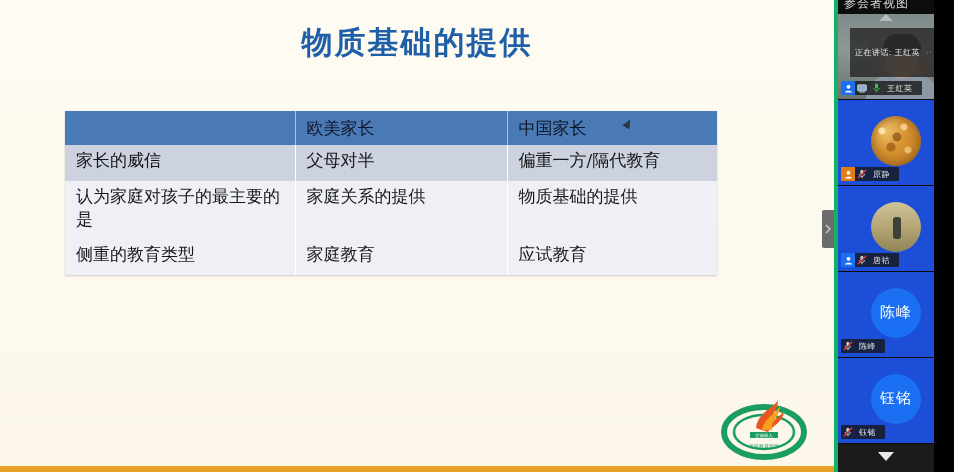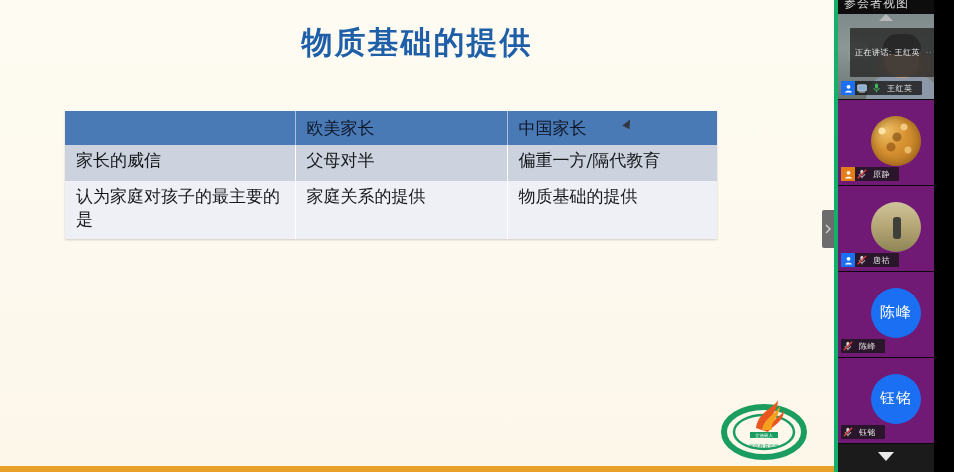--- a/index.html
+++ b/index.html
@@ -162,21 +162,21 @@
     position: absolute;
     left: 50%; bottom: 6px;
     transform: translateX(-50%);
     z-index: 8;
     cursor: pointer;
   }
 
   .tile {
     position: relative;
     width: 116px; height: 86px;
-    background: #701a75;
+    background: #1d4ed8;
     border-bottom: 1px solid #0a0a0a;
     overflow: hidden;
   }
   .tile.active-speaker { background: #3e4447; }
 
   
   .speaking-banner {
     position: absolute;
     left: 12px; top: 14px;
     background: rgba(40,40,40,.82);
@@ -329,20 +329,25 @@
         <tr class="band-dark">
           <td>家长的威信</td>
           <td>父母对半</td>
           <td>偏重一方/隔代教育</td>
         </tr>
         <tr class="band-light tall">
           <td>认为家庭对孩子的最主要的是</td>
           <td>家庭关系的提供</td>
           <td>物质基础的提供</td>
         </tr>
+        <tr class="band-light">
+          <td>侧重的教育类型</td>
+          <td>家庭教育</td>
+          <td>应试教育</td>
+        </tr>
       </tbody>
     </table>
 
     <div id="slide-cursor"></div>
 
     <div id="slide-logo">
       <svg viewBox="0 0 92 70" width="92" height="70">
         <ellipse cx="46" cy="40" rx="40" ry="25" fill="none" stroke="#1a9d5e" stroke-width="6"></ellipse>
         <ellipse cx="46" cy="40" rx="30" ry="17" fill="none" stroke="#1a9d5e" stroke-width="2.5"></ellipse>
         <path d="M38 36 C40 20, 56 16, 60 8 C60 20, 50 24, 52 34 C56 26, 64 24, 66 18 C66 30, 54 34, 50 40 Z" fill="#e8571f"></path>

